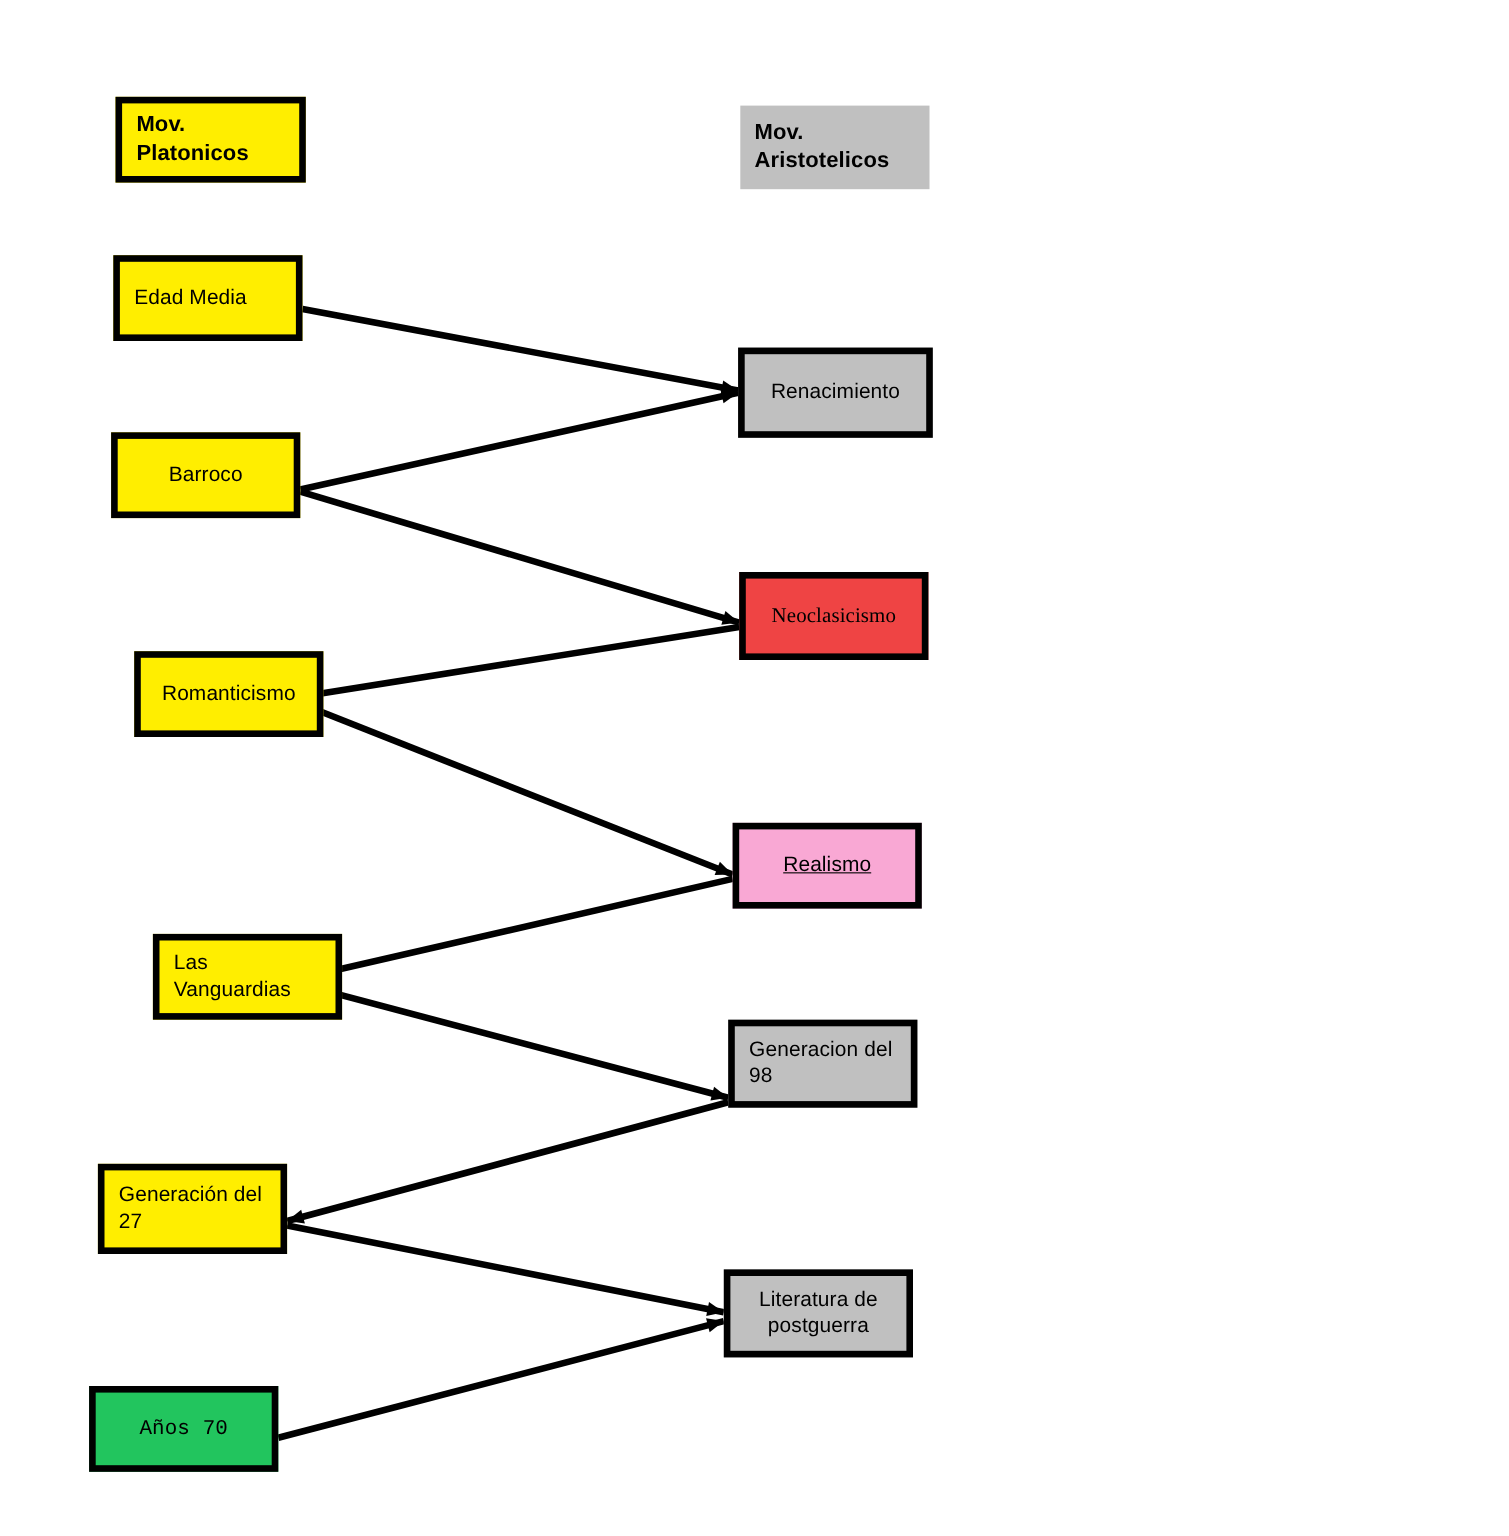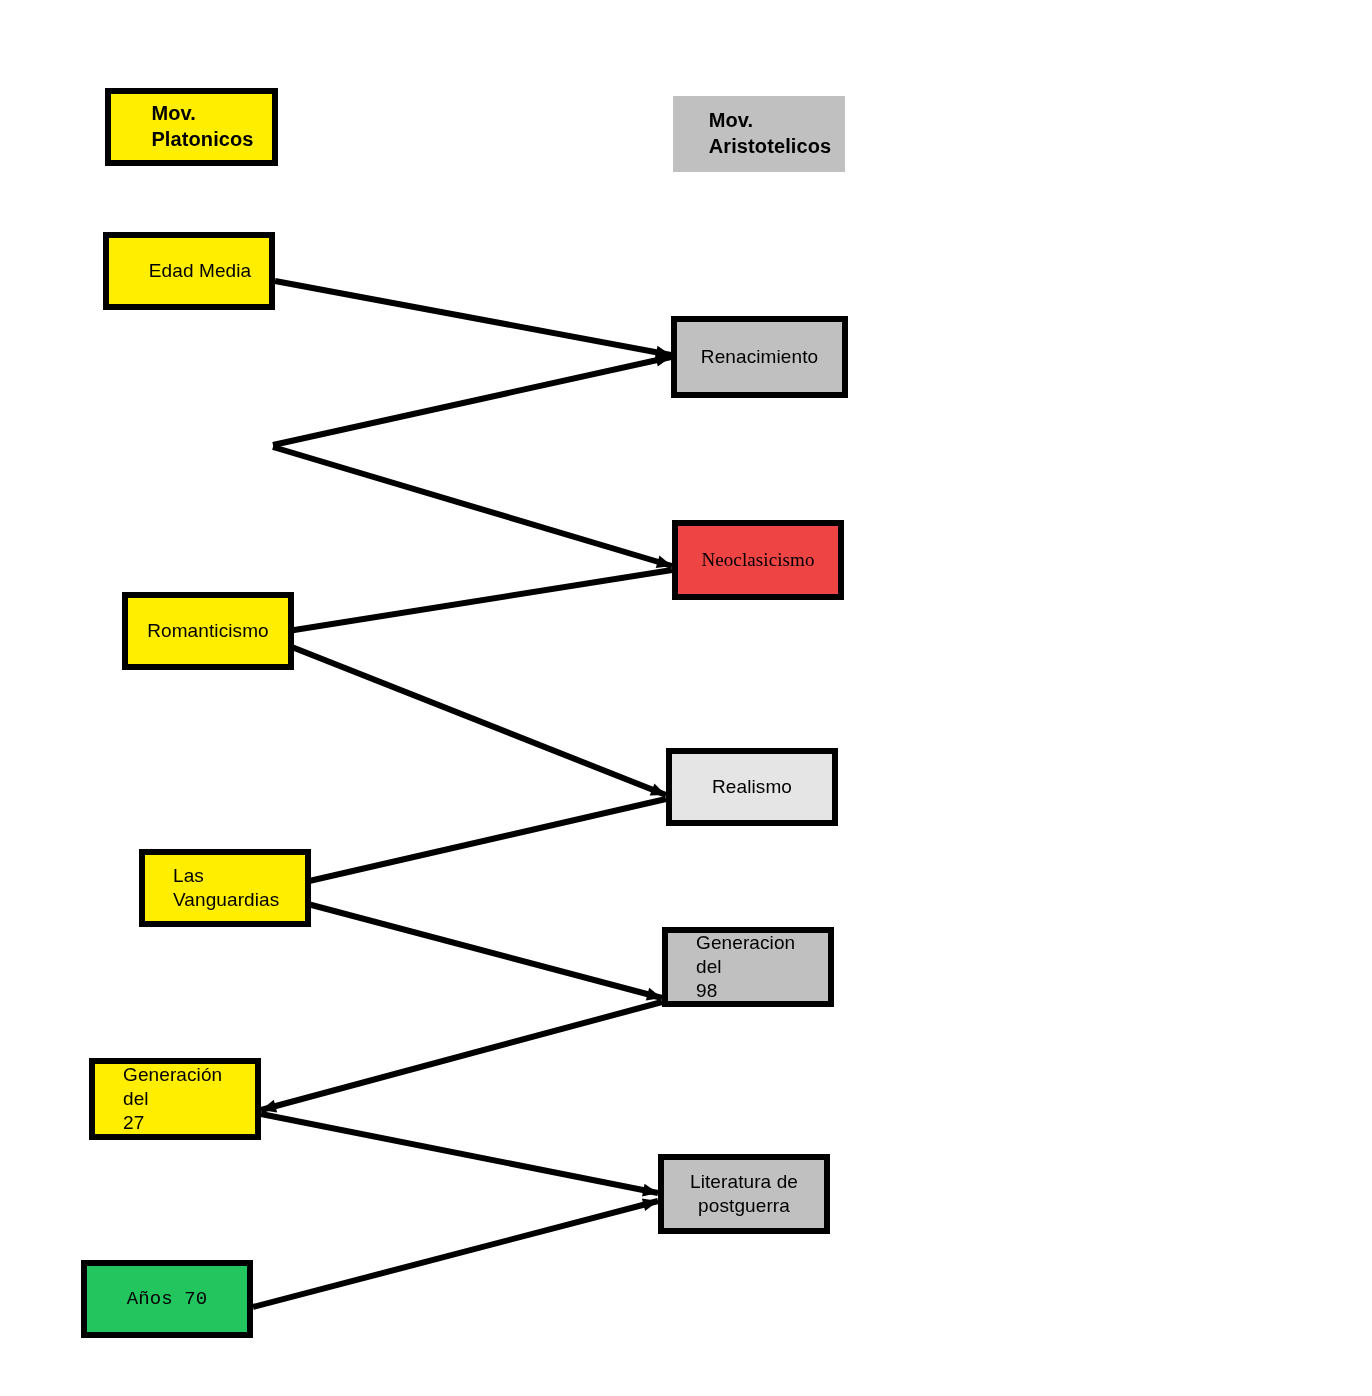--- a/index.html
+++ b/index.html
@@ -32,21 +32,21 @@
     color:#000000;
     font-size:19px;
     letter-spacing:0.1px;
     white-space:pre-line;
   }
   .node.bordered{ border:6px solid #000000; }
   .node.noborder{ border:0; }
   .node.yellow{ background:#ffee00; }
   .node.grey{ background:#c0c0c0; }
   .node.hdr{ font-weight:bold; font-size:20px; }
-  .al-left{ justify-content:center; padding-left:28px; padding-right:6px; text-align:left; }
+  .al-left{ justify-content:flex-start; padding-left:13px; padding-right:6px; text-align:left; }
   .al-center{ justify-content:center; padding-left:8px; padding-right:8px; text-align:center; }
   .nodetext{ display:block; }
 </style>
 </head>
 <body>
 
 <div id="canvas">
 
   <svg id="edges" viewBox="0 0 1372 1396" width="1372" height="1396" xmlns="http://www.w3.org/2000/svg">
       <line x1="275" y1="281" x2="671" y2="355" stroke="#000000" stroke-width="6" stroke-linecap="butt"></line>
@@ -78,20 +78,23 @@
 
   <div class="node noborder grey hdr al-left" style="left: 673px; top: 96px; width: 172px; height: 76px; background: rgb(192, 192, 192);">
     <span class="nodetext">Mov.
 Aristotelicos</span>
   </div>
 
   <div class="node bordered yellow al-left" style="left: 103px; top: 232px; width: 172px; height: 78px; background: rgb(255, 238, 0);">
     <span class="nodetext">Edad Media</span>
   </div>
 
+  <div class="node bordered yellow al-center" style="left: 101px; top: 393px; width: 172px; height: 78px; background: rgb(255, 238, 0);">
+    <span class="nodetext">Barroco</span>
+  </div>
 
   <div class="node bordered yellow al-center" style="left: 97px; top: 592px; width: 172px; height: 78px; background: rgb(255, 238, 0); margin-left: 25px;">
     <span class="nodetext">Romanticismo</span>
   </div>
 
   <div class="node bordered yellow al-left" style="left: 98px; top: 849px; width: 172px; height: 78px; background: rgb(255, 238, 0); margin-left: 41px;">
     <span class="nodetext">Las Vanguardias</span>
   </div>
 
   <div class="node bordered yellow al-left" style="left: 89px; top: 1058px; width: 172px; height: 82px; background: rgb(255, 238, 0);">
@@ -104,21 +107,21 @@
   </div>
 
   <div class="node bordered grey al-center" style="left: 671px; top: 316px; width: 177px; height: 82px; background: rgb(192, 192, 192);">
     <span class="nodetext">Renacimiento</span>
   </div>
 
   <div class="node bordered grey al-center" style="left: 672px; top: 520px; width: 172px; height: 80px; background: #ef4444; font-family: Liberation Serif, serif;">
     <span class="nodetext">Neoclasicismo</span>
   </div>
 
-  <div class="node bordered grey al-center" style="left: 666px; top: 748px; width: 172px; height: 78px; background: #e5e5e5;">
+  <div class="node bordered grey al-center" style="left: 666px; top: 748px; width: 172px; height: 78px; background: #f9a8d4; text-decoration: underline;">
     <span class="nodetext">Realismo</span>
   </div>
 
   <div class="node bordered grey al-left" style="left: 662px; top: 927px; width: 172px; height: 80px; background: rgb(192, 192, 192);">
     <span class="nodetext">Generacion del
 98</span>
   </div>
 
   <div class="node bordered grey al-center" style="left: 658px; top: 1154px; width: 172px; height: 80px; background: rgb(192, 192, 192);">
     <span class="nodetext">Literatura de

